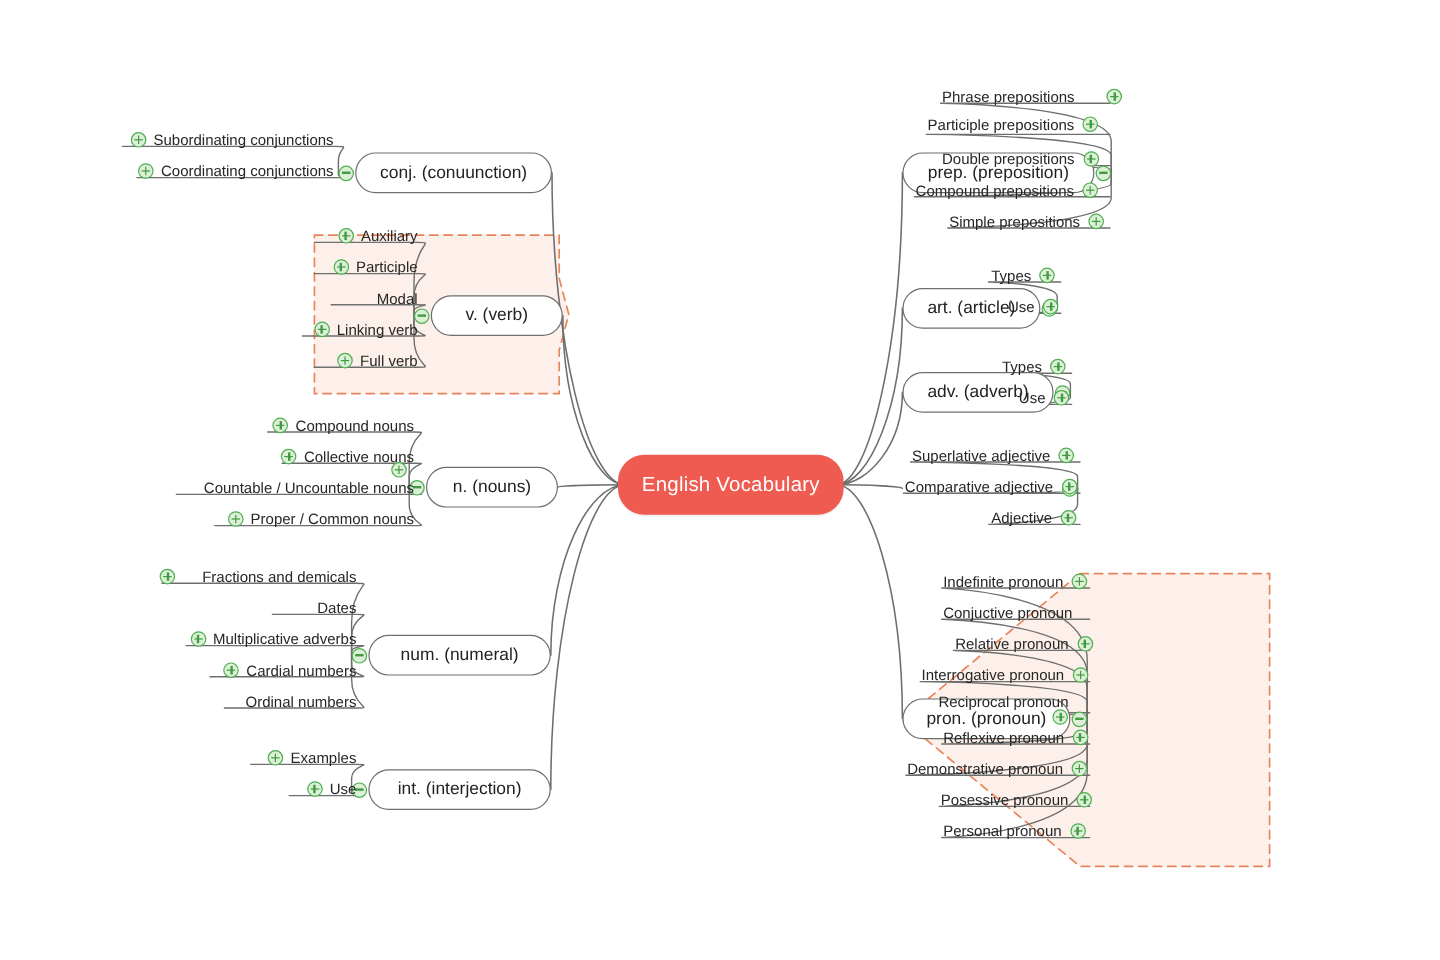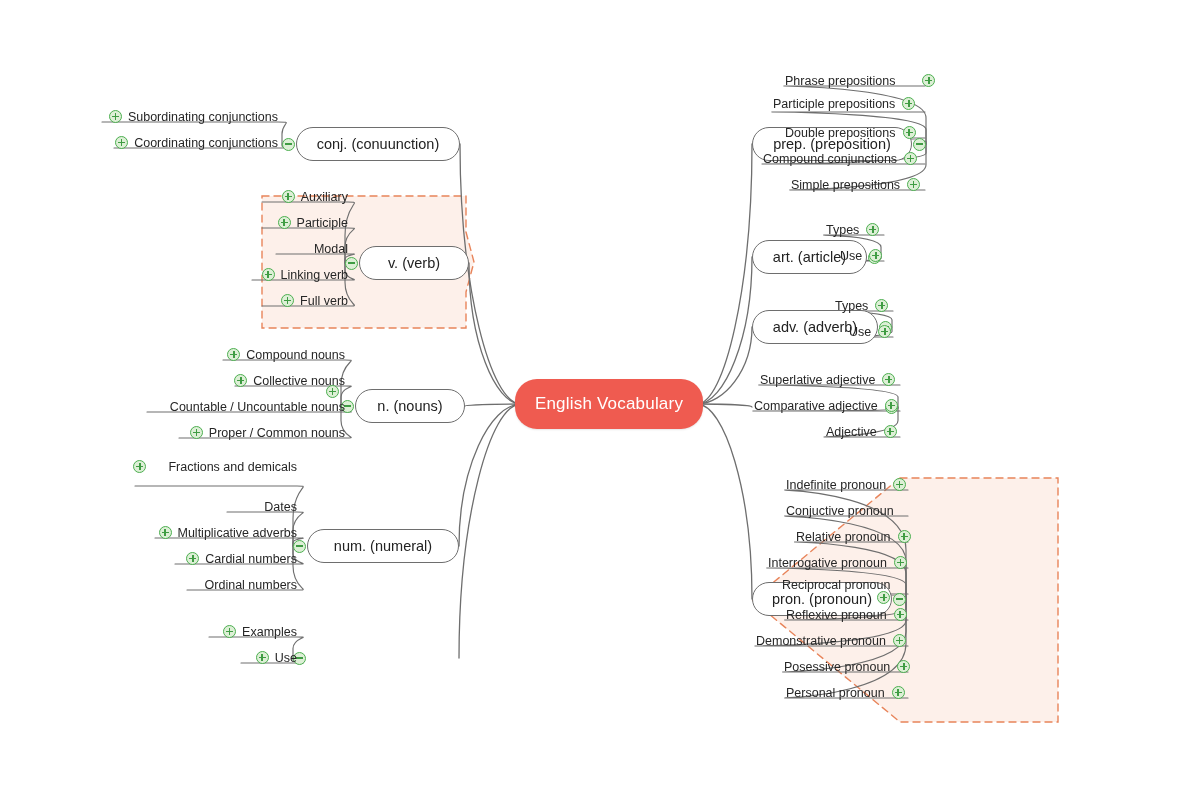--- a/index.html
+++ b/index.html
@@ -222,40 +222,43 @@
         <span class="leaf-text">Countable / Uncountable nouns</span>
       </div>
       <div class="leaf left" style="top: 422px; left: 179px; width: 166px;">
         <span class="toggle inline plus"></span>
         <span class="leaf-text">Proper / Common nouns</span>
       </div>
       <div class="branch-node" style="left: 307px; top: 529px; width: 152px; height: 34px; border-color: rgb(110, 110, 110);">
         <span>num. (numeral)</span>
       </div>
       <span class="toggle minus" style="left: 293px; top: 539.5px;"></span>
-      <div class="leaf left" style="top: 456px; left: 135px; width: 162px; gap: 16px;">
+      <div class="leaf left" style="top: 470px; left: 135px; width: 162px; gap: 16px;">
         <span class="toggle inline plus"></span>
         <span class="leaf-text">Fractions and demicals</span>
       </div>
       <div class="leaf left" style="top: 496px; left: 227px; width: 70px;">
         <span class="toggle inline spacer"></span>
         <span class="leaf-text">Dates</span>
       </div>
       <div class="leaf left" style="top: 522px; left: 155px; width: 142px;">
         <span class="toggle inline plus"></span>
         <span class="leaf-text">Multiplicative adverbs</span>
       </div>
       <div class="leaf left" style="top: 548px; left: 175px; width: 122px;">
         <span class="toggle inline plus"></span>
         <span class="leaf-text">Cardial numbers</span>
       </div>
       <div class="leaf left" style="top: 574px; left: 187px; width: 110px;">
         <span class="toggle inline spacer"></span>
         <span class="leaf-text">Ordinal numbers</span>
       </div>
+      <div class="branch-node" style="left: 307px; top: 641px; width: 152px; height: 34px; border-color: rgb(110, 110, 110);">
+        <span>int. (interjection)</span>
+      </div>
       <span class="toggle minus" style="left: 293px; top: 651.5px;"></span>
       <div class="leaf left" style="top: 621px; left: 209px; width: 88px;">
         <span class="toggle inline plus"></span>
         <span class="leaf-text">Examples</span>
       </div>
       <div class="leaf left" style="top: 647px; left: 241px; width: 56px;">
         <span class="toggle inline plus"></span>
         <span class="leaf-text">Use</span>
       </div>
       <div class="branch-node" style="left: 752px; top: 127px; width: 160px; height: 34px; border-color: rgb(110, 110, 110);">
@@ -268,21 +271,21 @@
       </div>
       <div class="leaf right" style="top: 93px; left: 773px;">
         <span class="leaf-text">Participle prepositions</span>
         <span class="toggle inline plus"></span>
       </div>
       <div class="leaf right" style="top: 122px; left: 785px;">
         <span class="leaf-text">Double prepositions</span>
         <span class="toggle inline plus"></span>
       </div>
       <div class="leaf right" style="top: 148px; left: 763px;">
-        <span class="leaf-text">Compound conjunctions</span>
+        <span class="leaf-text">Compound prepositions</span>
         <span class="toggle inline plus"></span>
       </div>
       <div class="leaf right" style="top: 174px; left: 791px;">
         <span class="leaf-text">Simple prepositions</span>
         <span class="toggle inline plus"></span>
       </div>
       <div class="branch-node" style="left: 752px; top: 240px; width: 115px; height: 34px; border-color: rgb(110, 110, 110);">
         <span>art. (article)</span>
       </div>
       <span class="toggle minus" style="left: 868px; top: 250.5px;"></span>

